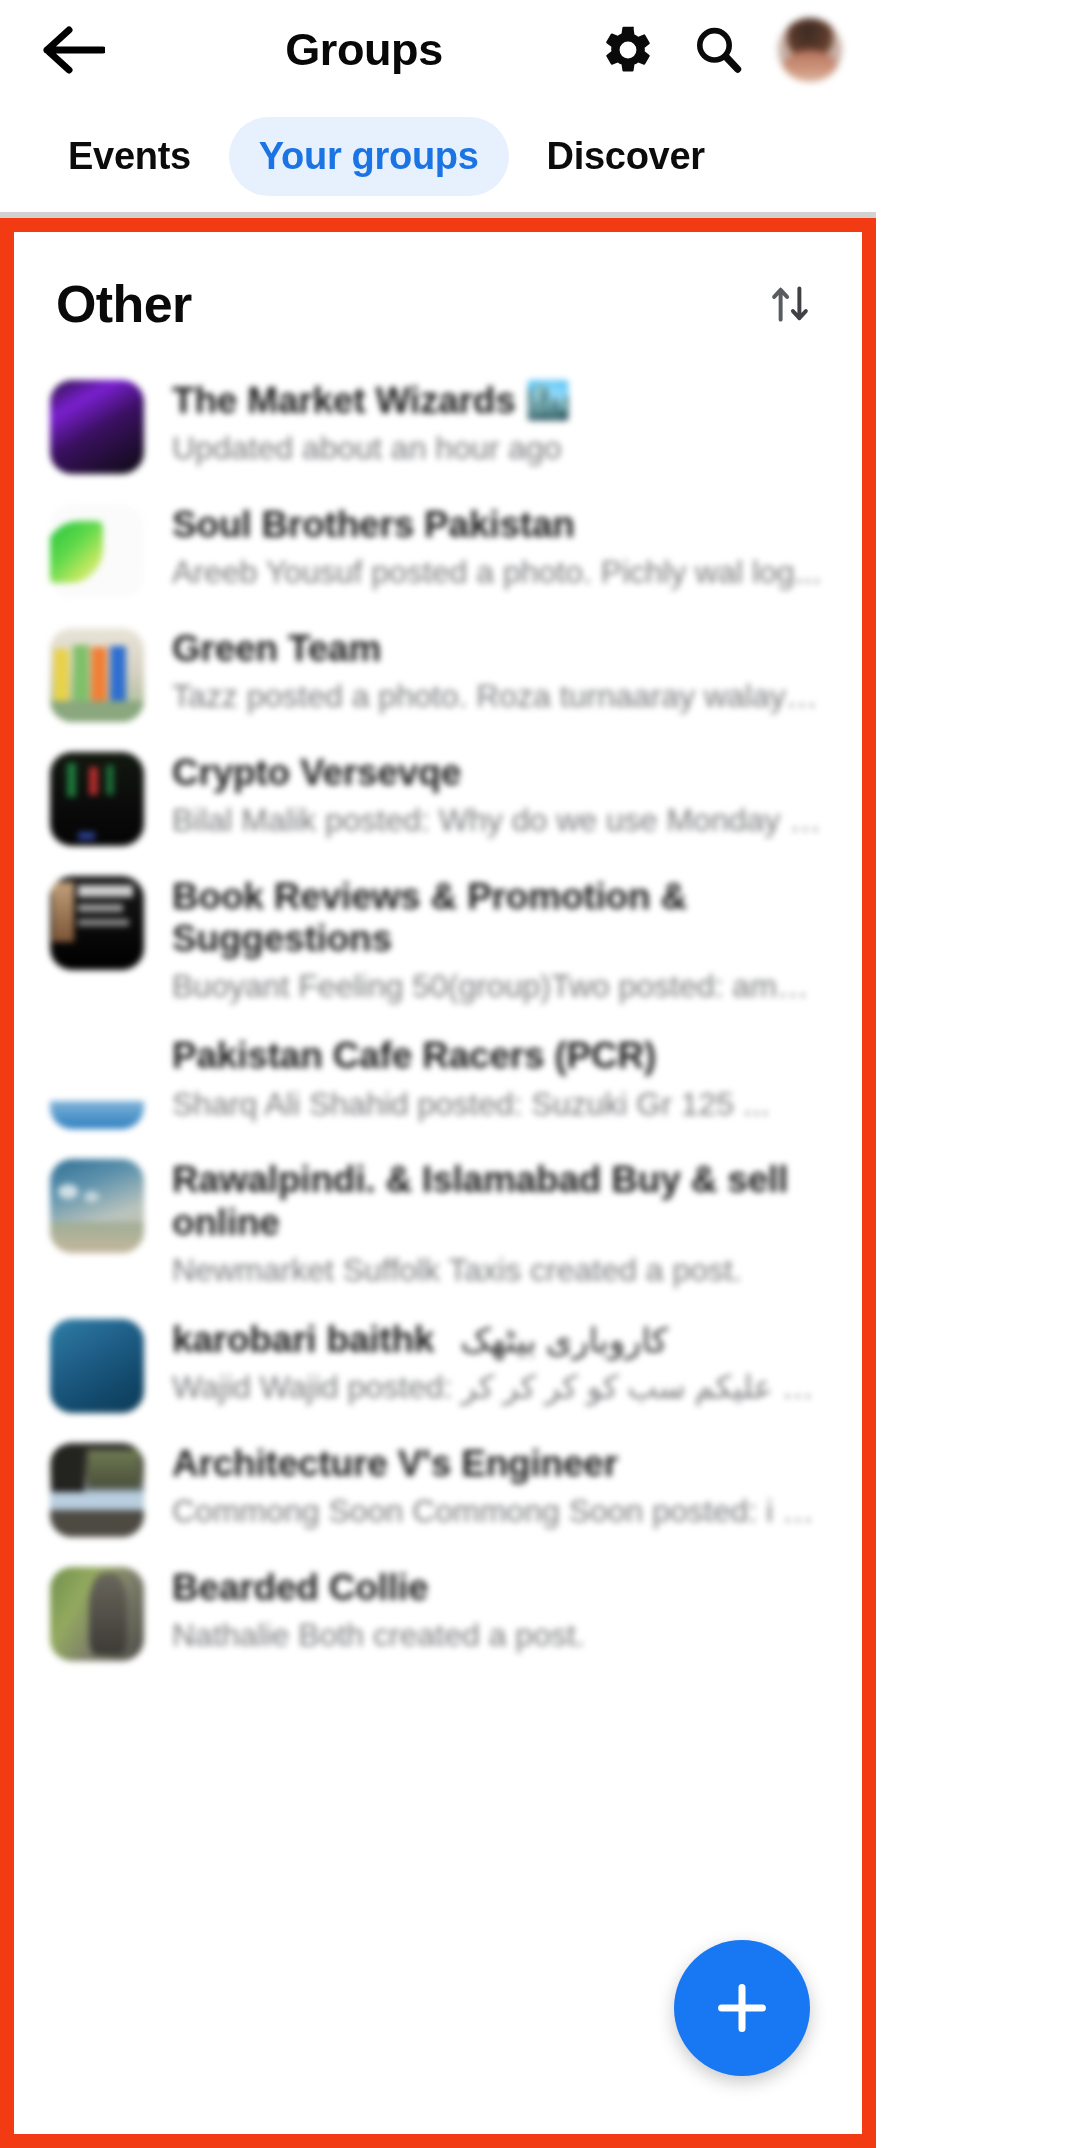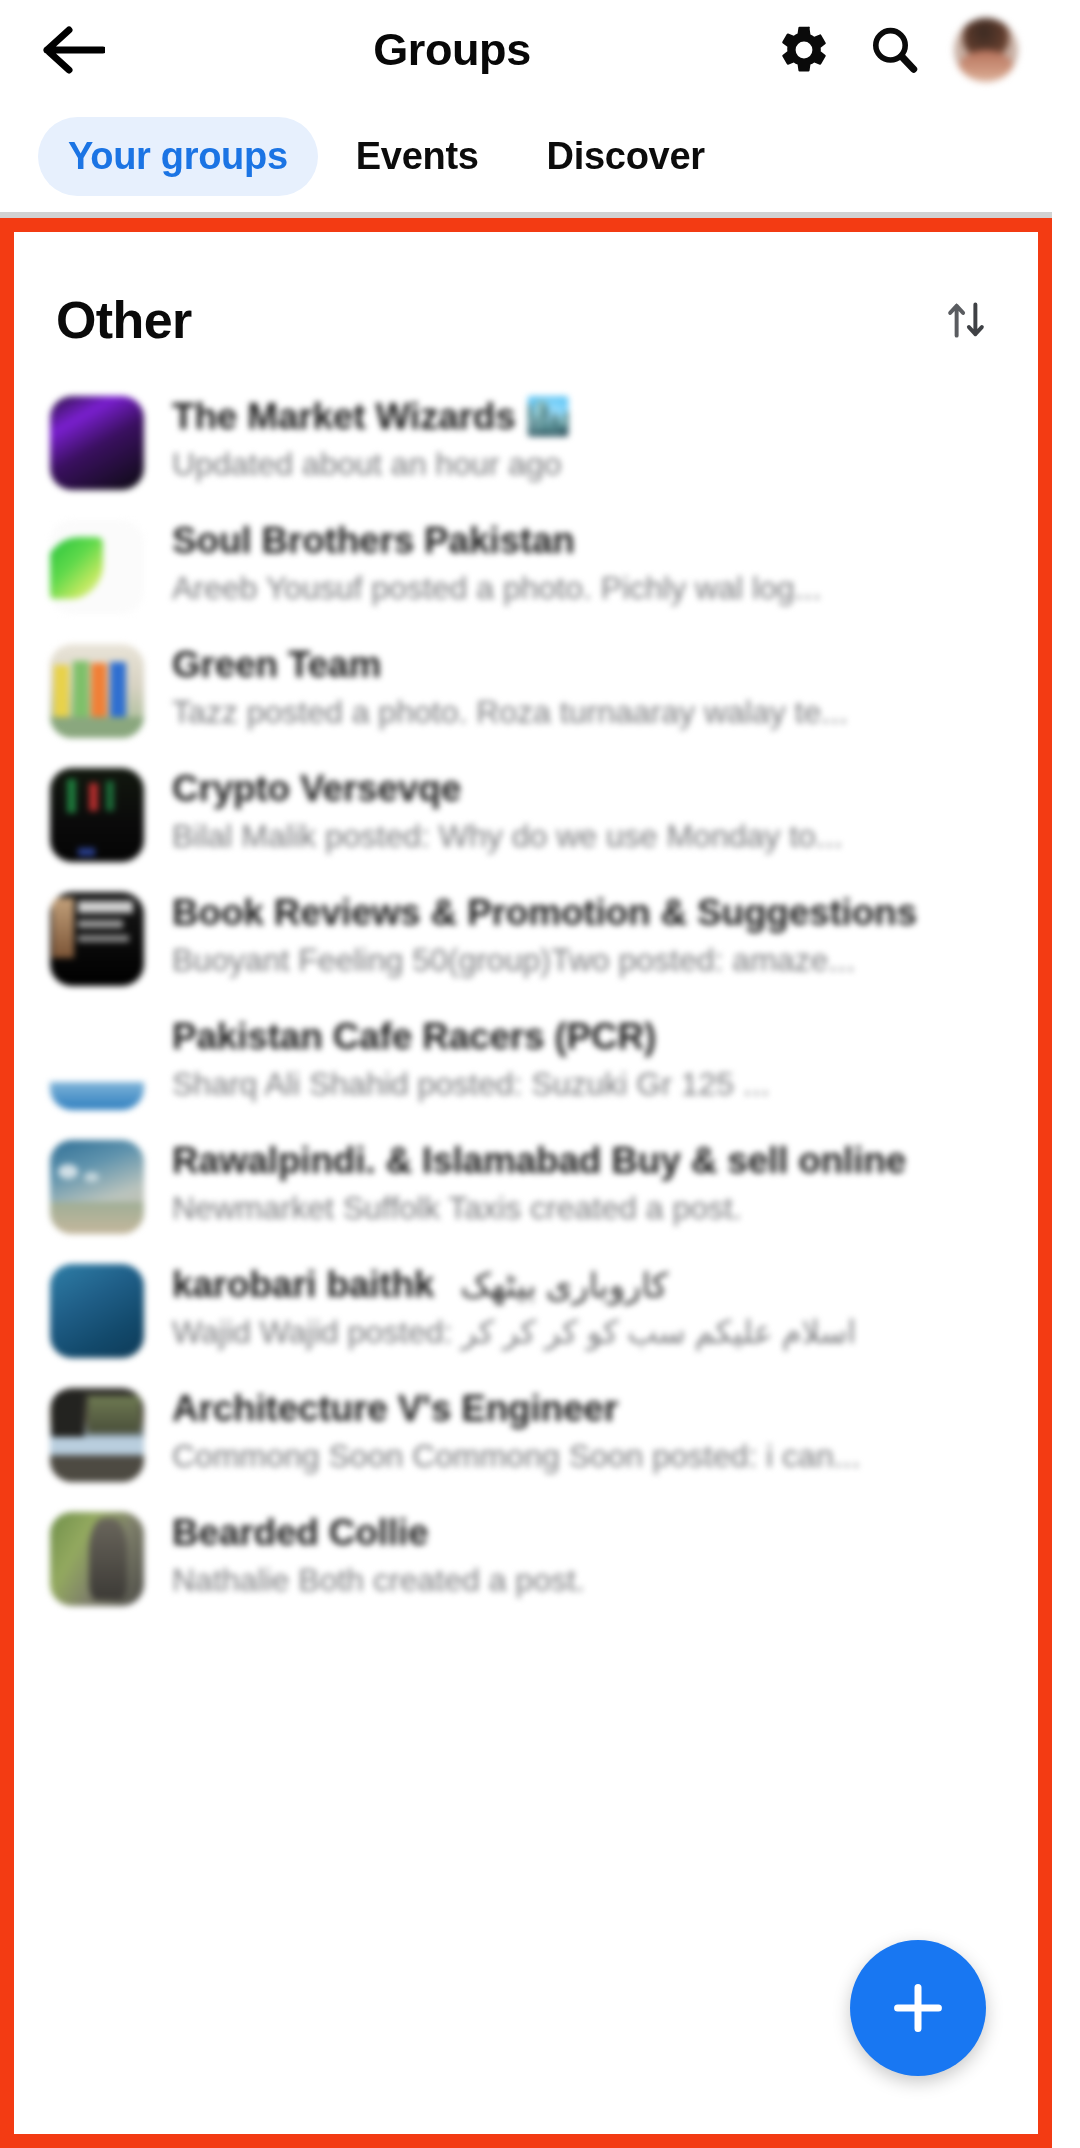--- a/index.html
+++ b/index.html
@@ -7,21 +7,21 @@
   html, body {
     width: 1080px;
     height: 2148px;
     background: #ffffff;
     font-family: "Liberation Sans", sans-serif;
     overflow: hidden;
   }
 
   #app {
     position: relative;
-    width: 1052px;
+    width: 876px;
     height: 2148px;
     background: #737373;
   }
 
   
   .topbar {
     position: relative;
     height: 100px;
     display: flex;
     align-items: center;
@@ -113,21 +113,21 @@
     margin: 0;
     height: 1930px;
     border: 14px solid #f33b13;
     background: #ffffff;
     overflow: hidden;
   }
   .panel {
     position: relative;
     height: 100%;
     background: #ffffff;
-    padding: 16px 0 0 0;
+    padding: 0 0 0 0;
     overflow: hidden;
   }
 
   
   .section-head {
     display: flex;
     align-items: center;
     justify-content: space-between;
     padding: 42px 44px 30px 42px;
   }
@@ -241,22 +241,22 @@
           <circle cx="10.5" cy="10" r="6.3" stroke="#0a0a0a" stroke-width="2.4" fill="none"></circle>
           <path d="M15.3 14.8 L20.4 20.2" stroke="#0a0a0a" stroke-width="3.1" stroke-linecap="round"></path>
         </svg>
       </div>
 
       <div class="avatar"></div>
     </div>
   </div>
 
   <div class="tabs">
+    <div class="tab">Events</div>
     <div class="tab active">Your groups</div>
-    <div class="tab">Events</div>
     <div class="tab">Discover</div>
   </div>
 
   <div class="strip"></div>
 
   <div class="redframe">
     <div class="panel">
 
       <div class="section-head">
         <div class="section-title">Other</div>

